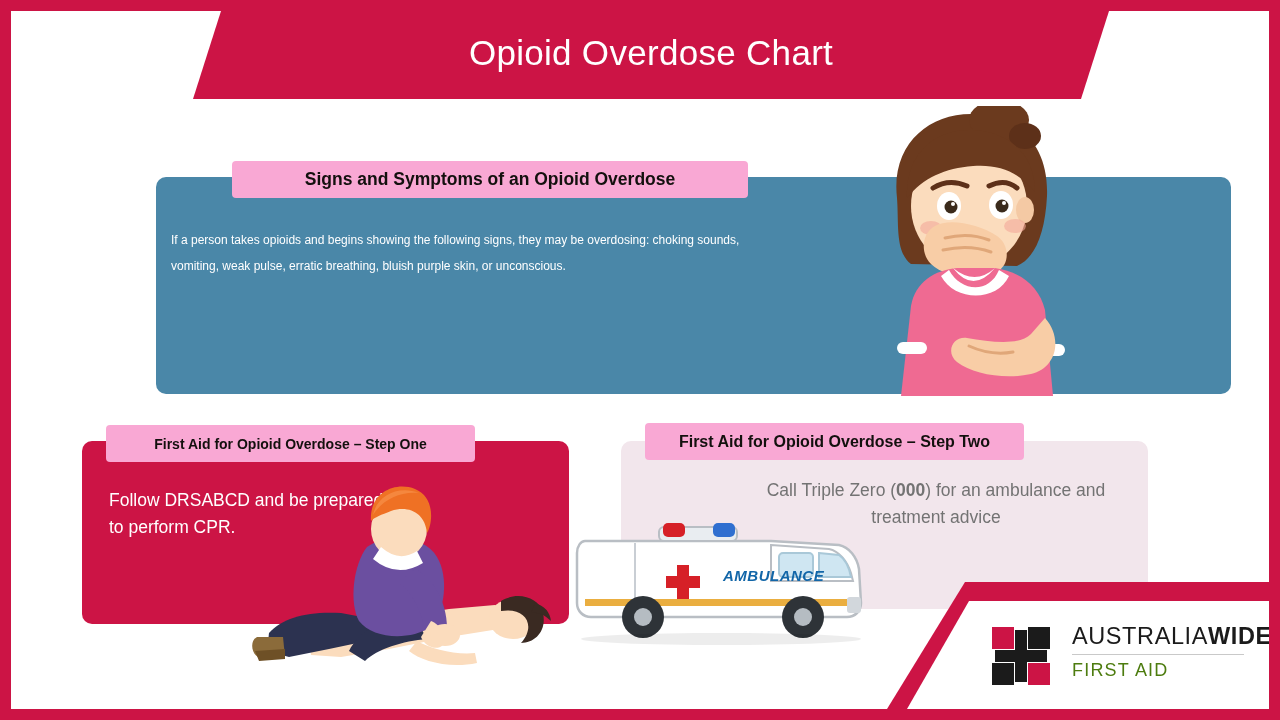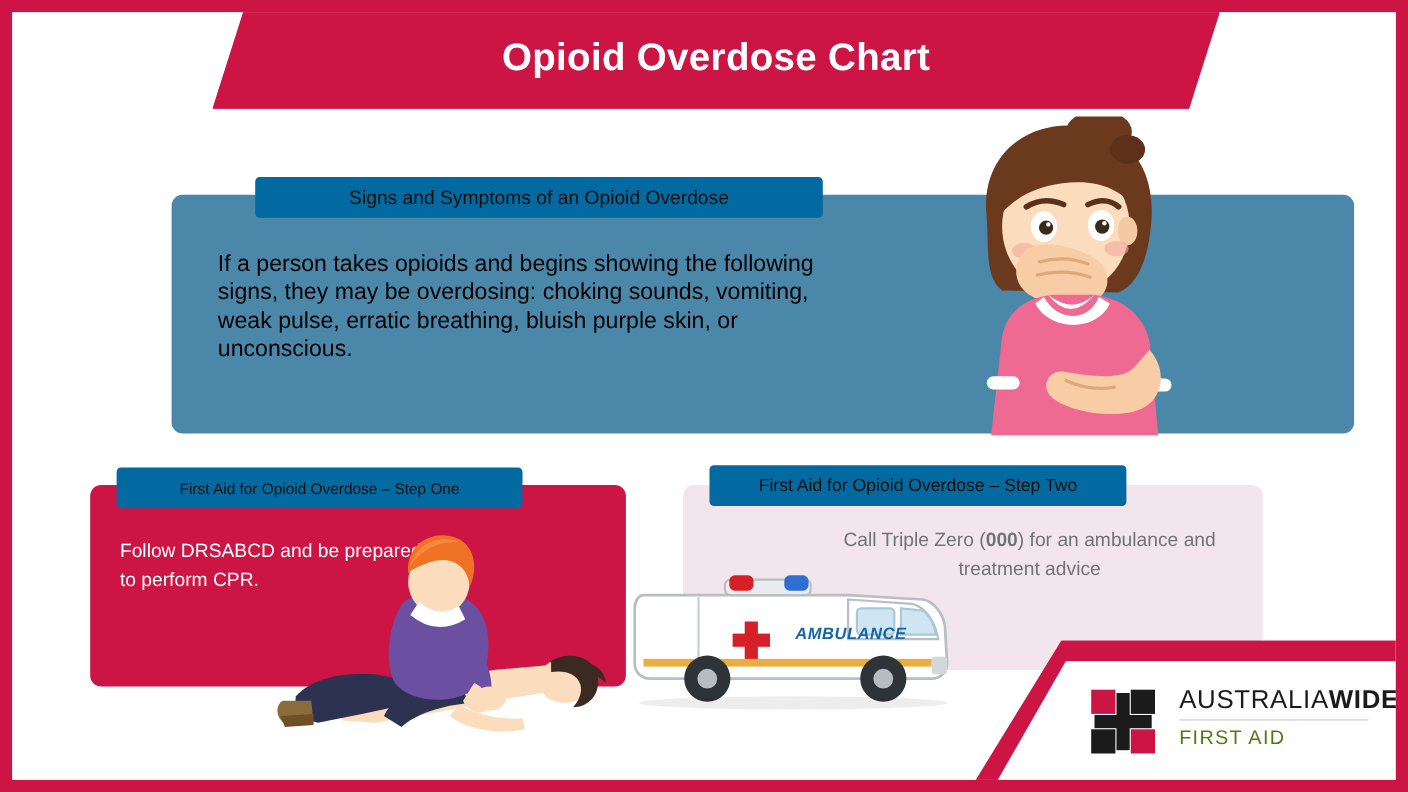--- a/index.html
+++ b/index.html
@@ -31,49 +31,49 @@
     height: 88px;
     background: #cc1445;
     clip-path: polygon(28px 0, 916px 0, 888px 88px, 0px 88px);
     display: flex;
     align-items: center;
     justify-content: center;
   }
   .header-title {
     color: #ffffff;
     font-size: 35px;
-    font-weight: bold;
+    font-weight: normal;
     letter-spacing: 0.3px;
     text-align: center;
     margin-top: -4px;
   }
   
   .signs-card {
     position: absolute;
     left: 145px;
     top: 166px;
     width: 1075px;
     height: 217px;
     background: #4a87a8;
     border-radius: 10px;
   }
   .signs-body {
     position: absolute;
-    left: 42px;
+    left: 15px;
     top: 50px;
     width: 570px;
-    color: #000000;
-    font-size: 21px;
+    color: #ffffff;
+    font-size: 12px;
     line-height: 26px;
   }
   .label-yellow {
     position: absolute;
-    background: #0369a1;
+    background: #f9a8d4;
     color: #13100e;
-    font-weight: normal;
+    font-weight: bold;
     border-radius: 4px;
     display: flex;
     align-items: center;
     justify-content: center;
     box-sizing: border-box;
   }
   #signs-label {
     left: 221px;
     top: 150px;
     width: 516px;

